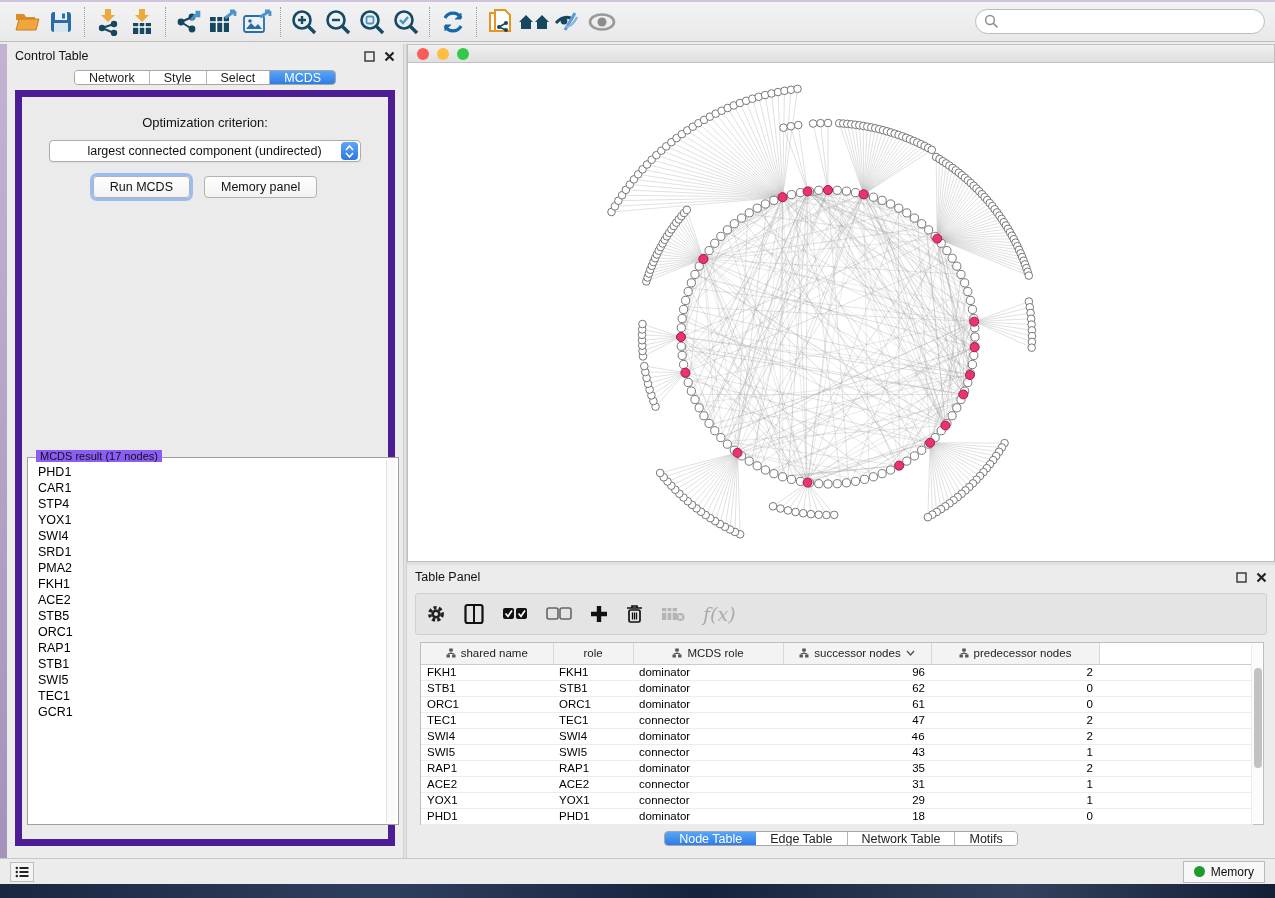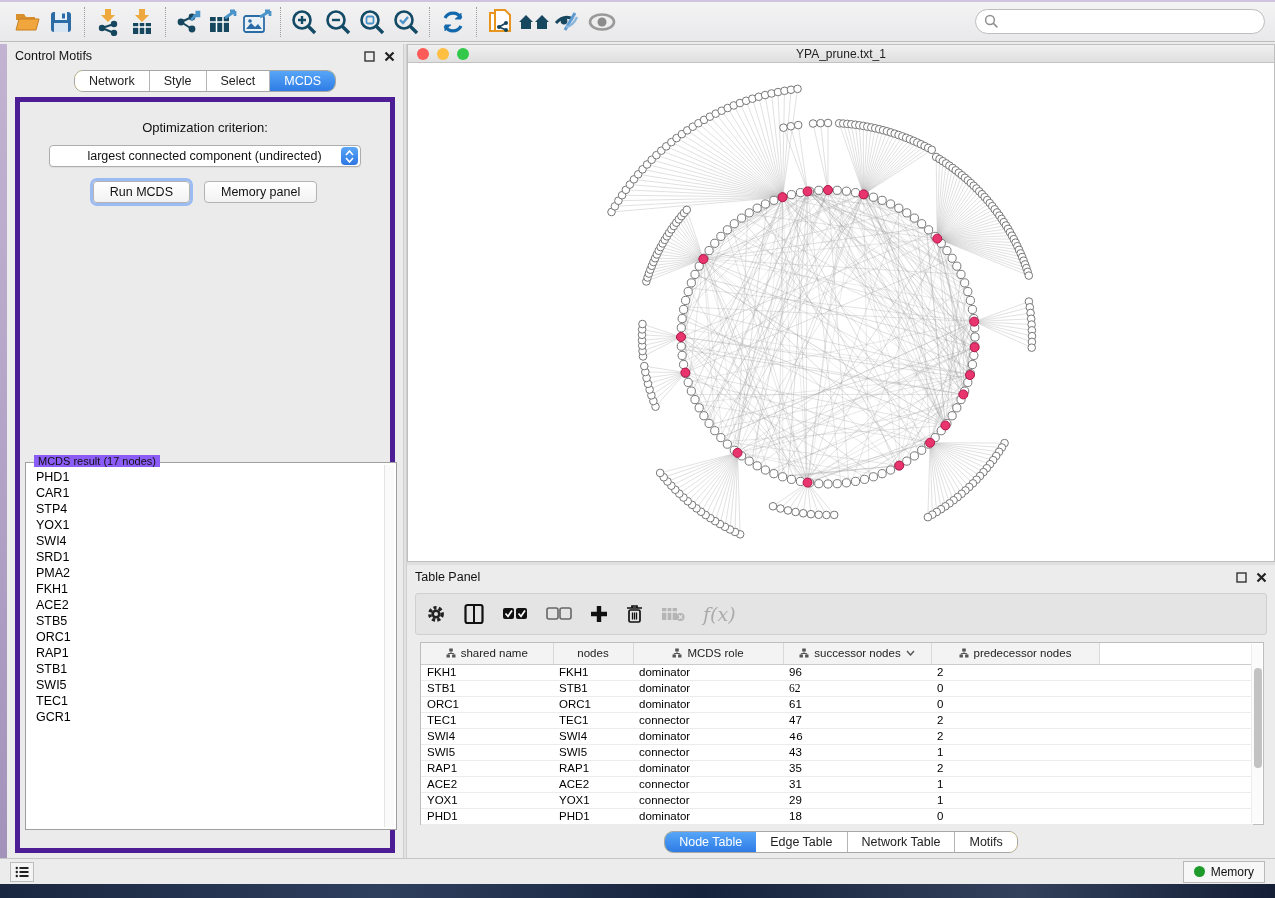--- a/index.html
+++ b/index.html
@@ -22,27 +22,27 @@
   .control-panel { position:absolute; left:7px; top:44px; width:396px; height:814px; background:#ececec; }
   .vsplit { position:absolute; left:403px; top:44px; width:4px; height:814px; background:#e2e2e2; border-left:1px solid #cfcfcf; border-right:1px solid #cfcfcf; }
   .right-col { position:absolute; left:407px; top:44px; width:868px; height:814px; }
 
   .panel-titlebar { height:24px; display:flex; align-items:center; padding:0 8px; }
   .panel-title { font-size:12.5px; color:#111; }
   .win-icons { margin-left:auto; display:flex; gap:9px; align-items:center; }
   .win-icons svg { display:block; }
 
   
-  .seg { display:flex; background:#fde047; border:1px solid #a6a6a6; border-radius:9px; overflow:hidden; height:22px; }
+  .seg { display:flex; background:#fde047; border:1px solid #a6a6a6; border-radius:4px; overflow:hidden; height:15px; }
   .seg .segitem { padding:0 14px; font-size:12.5px; display:flex; align-items:center; border-right:1px solid #b5b5b5; color:#222; background:#fff; cursor:default; }
   .seg .segitem:last-child { border-right:none; }
   .seg .segitem.sel { background:linear-gradient(#57a6f8,#2e7ce5); color:#fff; border-right:none; }
   .cp-tabs { display:flex; justify-content:center; margin-top:2px; }
 
-  .cp-body { margin:5px 8px 0 8px; height:756px; background:#ebebeb; border:5px solid #4c1d95; position:relative; }
+  .cp-body { margin:5px 8px 0 8px; height:756px; background:#ebebeb; border:7px solid #4c1d95; position:relative; }
   .opt-label { text-align:center; margin-top:18px; font-size:13px; color:#111; }
   .dropdown { margin:10px auto 0 auto; width:312px; height:22px; background:#fff; border:1px solid #adadad; border-radius:4px; display:flex; align-items:center; position:relative; box-shadow:0 1px 1px rgba(0,0,0,.06); }
   .dropdown .ddtext { flex:1; text-align:center; font-size:12.5px; color:#111; padding-left:18px; }
   .dd-stepper { width:17px; height:18px; margin-right:2px; border-radius:4px; background:linear-gradient(#5ba7f7,#2d76e2); display:flex; flex-direction:column; align-items:center; justify-content:center; gap:1px; }
   .btn-row { display:flex; justify-content:center; gap:14px; margin-top:14px; }
   .pushbtn { height:22px; padding:0 16px; background:linear-gradient(#ffffff,#f2f2f2); border:1px solid #b3b3b3; border-radius:4px; font-size:12.5px; display:flex; align-items:center; color:#111; }
   .pushbtn.focused { box-shadow:0 0 0 3px rgba(90,150,250,.55); }
 
   .groupbox { position:absolute; left:5px; top:360px; width:372px; height:368px; border:1px solid #9f9f9f; background:#fff; }
   .groupbox .gb-title { position:absolute; top:-8px; left:8px; background:#8b5cf6; padding:0 4px; font-size:11px; color:#111; }
@@ -65,21 +65,21 @@
   .tp-toolbar { margin:4px 8px 0 8px; height:42px; background:#e4e4e4; border:1px solid #d0d0d0; border-radius:3px; display:flex; align-items:center; padding:0 10px; gap:18px; }
   .tp-toolbar .ticon { display:flex; align-items:center; justify-content:center; }
   .fx { font-family:"DejaVu Serif", serif; font-style:italic; font-size:19px; color:#aaa; }
 
   .tablebox { position:absolute; left:13px; top:77px; width:844px; height:183px; background:#fff; border:1px solid #bdbdbd; }
   table.datatable { border-collapse:collapse; table-layout:fixed; width:832px; font-size:11.5px; }
   table.datatable th { height:21px; background:#f3f3f3; border-right:1px solid #d9d9d9; border-bottom:1px solid #cccccc; font-weight:normal; color:#222; position:relative; }
   table.datatable th.filler { background:#fff; border-right:none; }
   .thwrap { display:flex; align-items:center; justify-content:center; gap:5px; }
   table.datatable td { height:16px; padding:0 6px; color:#000; white-space:nowrap; overflow:hidden; }
-  td.num { text-align:left; padding-right:10px; }
+  td.num { text-align:right; padding-right:10px; }
   .vscroll { position:absolute; top:1px; right:1px; width:11px; height:179px; background:#fbfbfb; border-left:1px solid #ededed; }
   .vthumb { position:absolute; left:1.5px; width:8px; border-radius:4px; background:#c2c2c2; }
 
   .tp-tabs { position:absolute; left:0; width:868px; top:266px; display:flex; justify-content:center; }
 
   
   .statusbar { position:absolute; left:0; top:858px; width:1275px; height:26px; background:#ececec; border-top:1px solid #c6c6c6; display:flex; align-items:center; padding:0 10px; }
   .sq-btn { width:24px; height:20px; background:#f4f4f4; border:1px solid #bdbdbd; display:flex; align-items:center; justify-content:center; }
   .mem-btn { margin-left:auto; height:22px; background:#f7f7f7; border:1px solid #b9b9b9; display:flex; align-items:center; gap:6px; padding:0 10px; font-size:12px; color:#111; }
   .mem-dot { width:11px; height:11px; border-radius:50%; background:#1f9b2c; }
@@ -222,21 +222,21 @@
       </svg>
     <input type="text" placeholder="" style="">
   </div>
 </div>
 
 <div class="wp-left"></div>
 <div class="wp-bottom"></div>
 
 <div class="control-panel">
   <div class="panel-titlebar">
-    <span class="panel-title">Control Motifs</span>
+    <span class="panel-title">Control Table</span>
     <span class="win-icons">
       <svg width="11" height="11" viewBox="0 0 11 11">
           <rect x="1" y="1" width="9" height="9" fill="none" stroke="#333" stroke-width="1.4"></rect>
         </svg>
       <svg width="11" height="11" viewBox="0 0 11 11">
           <path d="M1.5 1.5 L9.5 9.5 M9.5 1.5 L1.5 9.5" stroke="#222" stroke-width="2.2"></path>
         </svg>
     </span>
   </div>
   <div class="cp-tabs">
@@ -292,21 +292,20 @@
 
 <div class="right-col">
 
   <div class="net-window">
     <div class="net-titlebar">
       <div class="tlights">
         <span class="tlight" style="background:#fc5b57"></span>
         <span class="tlight" style="background:#fdbe41"></span>
         <span class="tlight" style="background:#34c84a"></span>
       </div>
-      <div class="net-title">YPA_prune.txt_1</div>
     </div>
     <div class="net-canvas">
       <svg id="graph-svg" width="866" height="498" viewBox="0 0 866 498">
           <g stroke="#8c8c8c" stroke-width="0.8" opacity="0.9">
             <line x1="566.6419153881941" y1="284.25420164038644" x2="466.6057258147981" y2="134.58369420589332" opacity="0.22087038669735193"></line>
             <line x1="529.2422893451769" y1="175.63780086524784" x2="275.0817272344368" y2="298.65145469634234" opacity="0.26752894402481614"></line>
             <line x1="273" y1="274" x2="278.1160671696331" y2="235.55588985829" opacity="0.3190794208832085"></line>
             <line x1="455.5625186531512" y1="131.36652823742853" x2="509.2034561993236" y2="157.1593247105472" opacity="0.3514165671821684"></line>
             <line x1="420" y1="127" x2="288.98724011930244" y2="207.33174107236124" opacity="0.24901359125971795"></line>
             <line x1="522.1147804574725" y1="379.74295064978173" x2="564.177488657683" y2="245.33204289867058" opacity="0.22855164644308387"></line>
@@ -1178,21 +1177,21 @@
                     <rect x="3.2" y="0.5" width="3.6" height="3" fill="#555"></rect>
                     <rect x="0.5" y="6.5" width="3.4" height="3" fill="#555"></rect>
                     <rect x="6.1" y="6.5" width="3.4" height="3" fill="#555"></rect>
                     <path d="M5 3.5 v2 M2.2 6.5 v-1 h5.6 v1" stroke="#555" fill="none"></path>
                   </svg>
               <span>shared name</span>
                 </span>
               </th>
             <th>
                 <span class="thwrap">
-                  <span>nodes</span>
+                  <span>role</span>
                 </span>
               </th>
             <th>
                 <span class="thwrap">
               <svg width="10" height="10" viewBox="0 0 10 10">
                     <rect x="3.2" y="0.5" width="3.6" height="3" fill="#555"></rect>
                     <rect x="0.5" y="6.5" width="3.4" height="3" fill="#555"></rect>
                     <rect x="6.1" y="6.5" width="3.4" height="3" fill="#555"></rect>
                     <path d="M5 3.5 v2 M2.2 6.5 v-1 h5.6 v1" stroke="#555" fill="none"></path>
                   </svg>
@@ -1233,21 +1232,21 @@
               <td style="border-bottom: 1px solid rgb(236, 236, 236);">FKH1</td>
               <td style="border-bottom: 1px solid rgb(236, 236, 236);">dominator</td>
               <td class="num" style="border-bottom: 1px solid rgb(236, 236, 236);">96</td>
               <td class="num" style="border-bottom: 1px solid rgb(236, 236, 236);">2</td>
               <td style="border-bottom: 1px solid rgb(236, 236, 236);"></td>
             </tr>
             <tr>
               <td style="border-bottom: 1px solid rgb(236, 236, 236);">STB1</td>
               <td style="border-bottom: 1px solid rgb(236, 236, 236);">STB1</td>
               <td style="border-bottom: 1px solid rgb(236, 236, 236);">dominator</td>
-              <td class="num" style="border-bottom: 1px solid rgb(236, 236, 236); font-family: Liberation Serif, serif;">62</td>
+              <td class="num" style="border-bottom: 1px solid rgb(236, 236, 236);">62</td>
               <td class="num" style="border-bottom: 1px solid rgb(236, 236, 236);">0</td>
               <td style="border-bottom: 1px solid rgb(236, 236, 236);"></td>
             </tr>
             <tr>
               <td style="border-bottom: 1px solid rgb(236, 236, 236);">ORC1</td>
               <td style="border-bottom: 1px solid rgb(236, 236, 236);">ORC1</td>
               <td style="border-bottom: 1px solid rgb(236, 236, 236);">dominator</td>
               <td class="num" style="border-bottom: 1px solid rgb(236, 236, 236);">61</td>
               <td class="num" style="border-bottom: 1px solid rgb(236, 236, 236);">0</td>
               <td style="border-bottom: 1px solid rgb(236, 236, 236);"></td>

